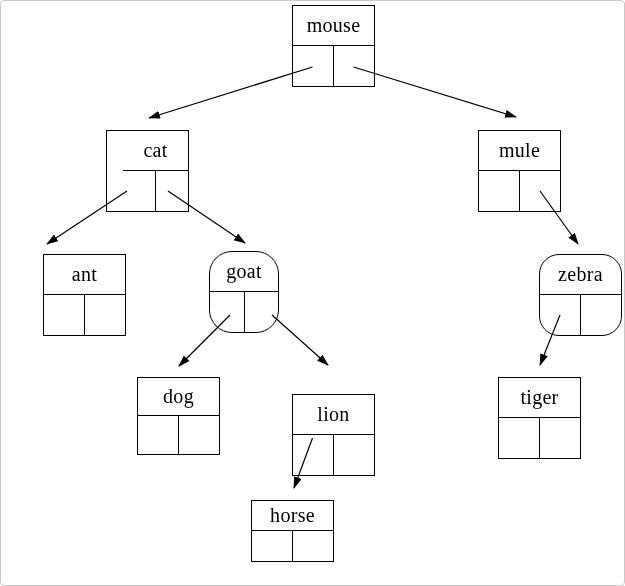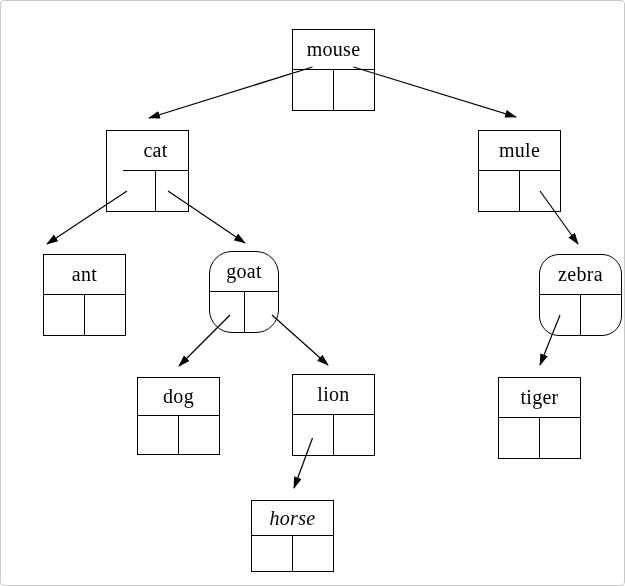--- a/index.html
+++ b/index.html
@@ -56,21 +56,21 @@
     left: 0;
     top: 0;
     pointer-events: none;
   }
 </style>
 </head>
 <body>
 
 <div class="page">
   <div class="canvas">
-      <div class="node" style="left: 291px; top: 4px; width: 83px; height: 82px; margin-top: 24px;">
+      <div class="node" style="left: 291px; top: 4px; width: 83px; height: 82px;">
         <div class="node-label">mouse</div>
         <div class="node-cells">
           <div class="cell cell-left"></div>
           <div class="cell cell-right"></div>
         </div>
       </div>
       <div class="node" style="left: 105px; top: 129px; width: 83px; height: 82px; padding-left: 16px;">
         <div class="node-label">cat</div>
         <div class="node-cells">
           <div class="cell cell-left"></div>
@@ -105,35 +105,35 @@
           <div class="cell cell-right"></div>
         </div>
       </div>
       <div class="node" style="left: 136px; top: 376px; width: 83px; height: 78px;">
         <div class="node-label">dog</div>
         <div class="node-cells">
           <div class="cell cell-left"></div>
           <div class="cell cell-right"></div>
         </div>
       </div>
-      <div class="node" style="left: 291px; top: 373px; width: 83px; height: 82px;">
+      <div class="node" style="left: 291px; top: 393px; width: 83px; height: 82px;">
         <div class="node-label">lion</div>
         <div class="node-cells">
           <div class="cell cell-left"></div>
           <div class="cell cell-right"></div>
         </div>
       </div>
       <div class="node" style="left: 497px; top: 376px; width: 83px; height: 82px;">
         <div class="node-label">tiger</div>
         <div class="node-cells">
           <div class="cell cell-left"></div>
           <div class="cell cell-right"></div>
         </div>
       </div>
-      <div class="node" style="left: 250px; top: 499px; width: 83px; height: 72px; font-style: italic;">
+      <div class="node" style="left: 250px; top: 499px; width: 83px; height: 62px;">
         <div class="node-label">horse</div>
         <div class="node-cells">
           <div class="cell cell-left"></div>
           <div class="cell cell-right"></div>
         </div>
       </div>
     </div>
   <svg class="edges" width="625" height="586" viewBox="0 0 625 586" xmlns="http://www.w3.org/2000/svg">
     <defs>
       <marker id="arrowhead" markerUnits="userSpaceOnUse" markerWidth="14" markerHeight="10" refX="11" refY="4" orient="auto">

